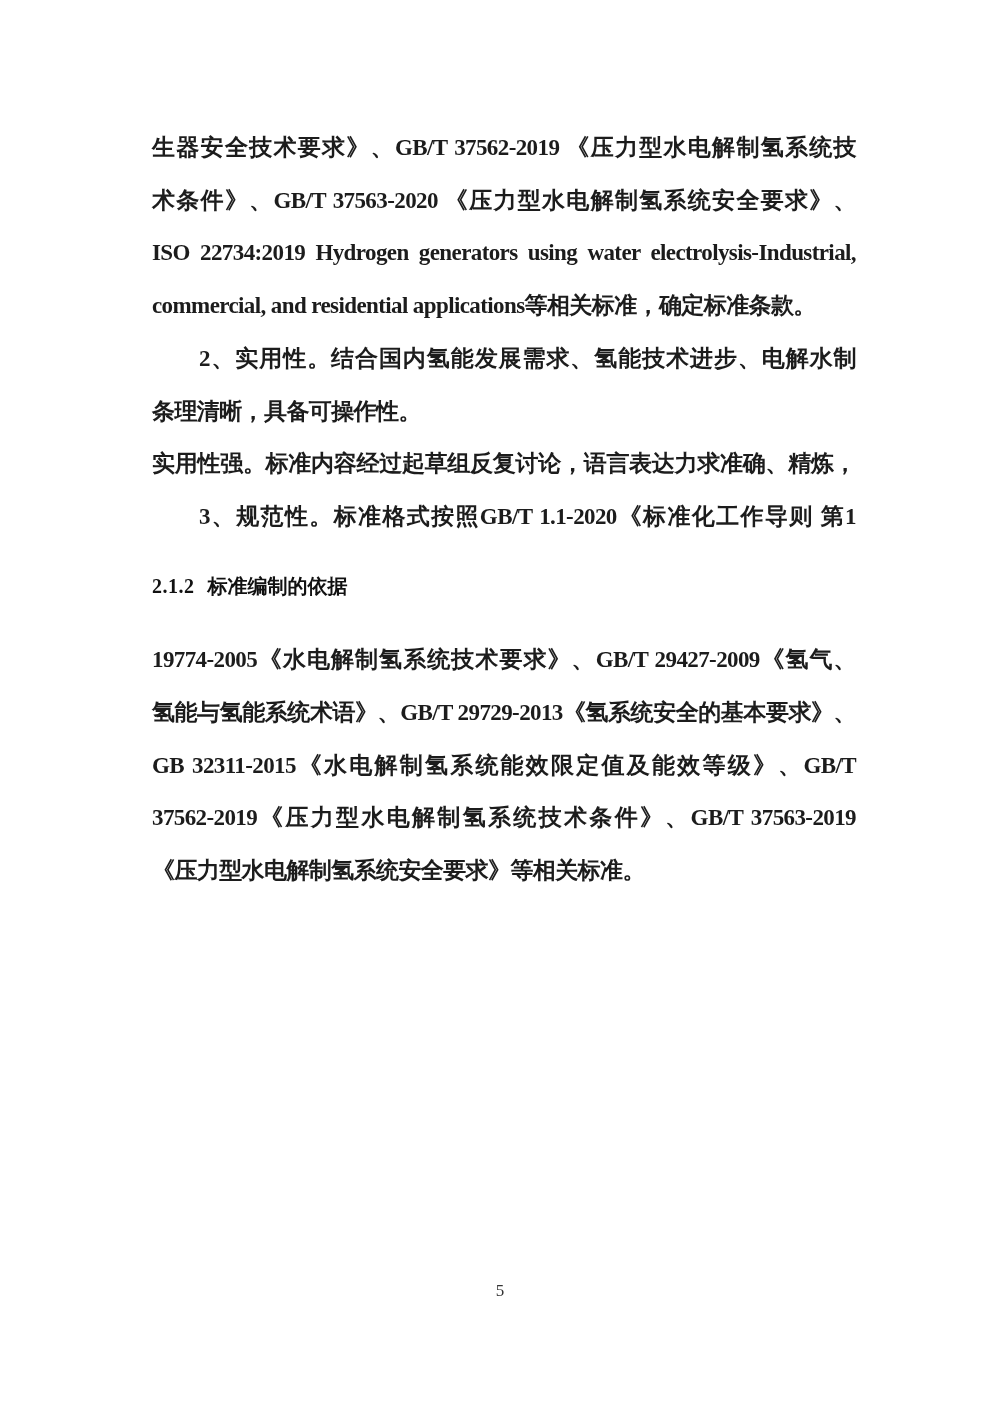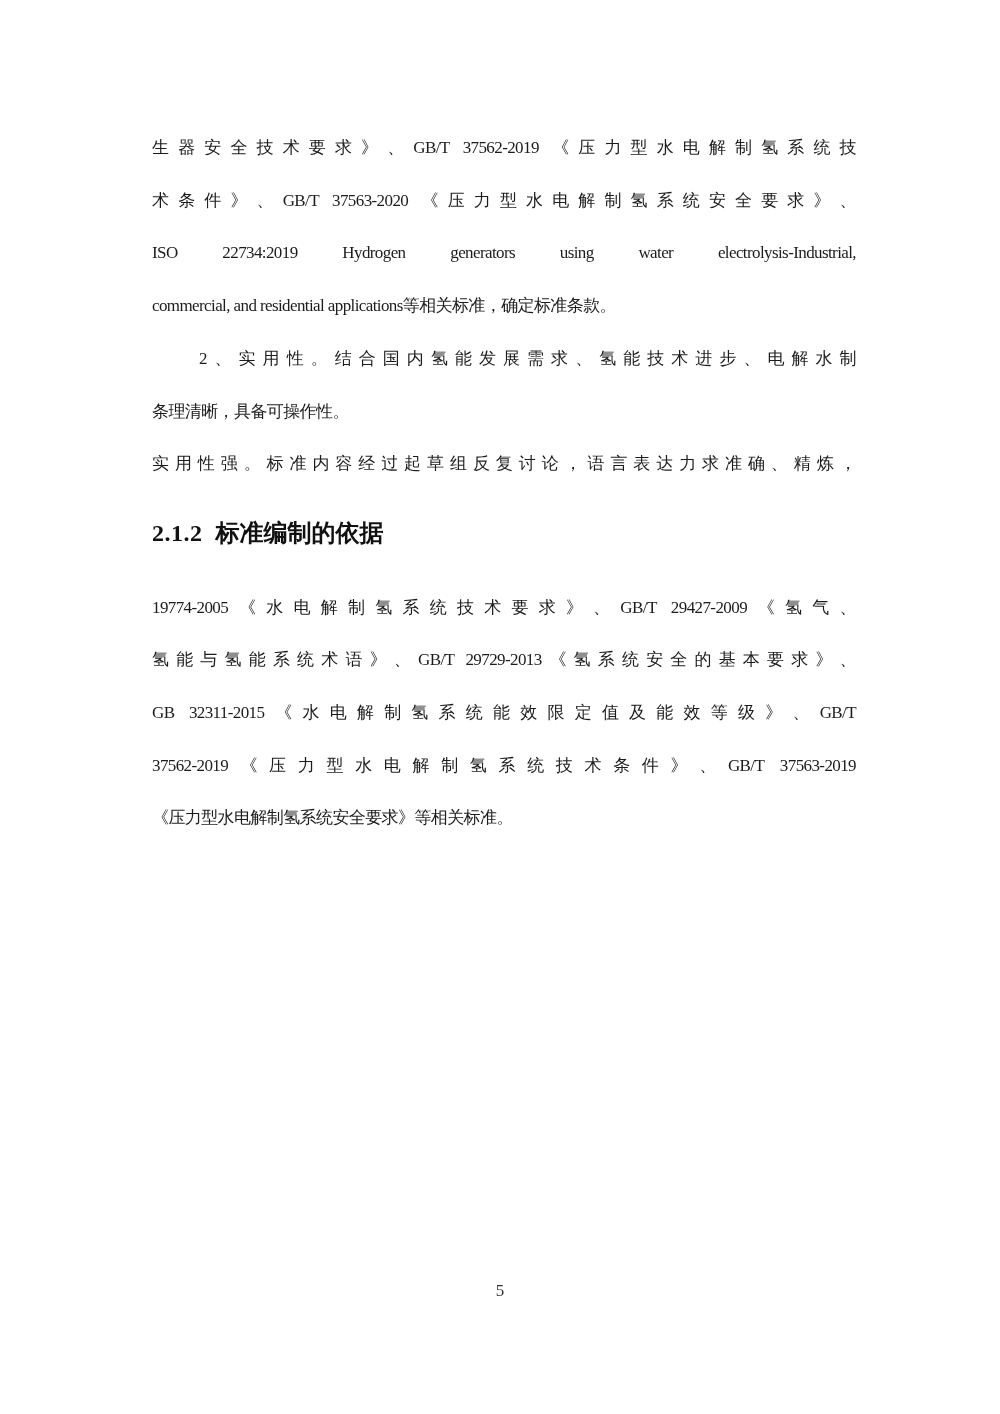--- a/index.html
+++ b/index.html
@@ -19,38 +19,39 @@
     position: absolute;
     left: 152px;
     top: 122px;
     width: 704px;
   }
   .para {
     margin: 0;
     padding: 0;
   }
   .line {
-    font-size: 17px;
+    font-size: 23px;
     line-height: 52.7px;
     letter-spacing: -0.6px;
     white-space: nowrap;
     text-align: left;
+    font-weight: bold;
   }
   .line.just {
     white-space: normal;
     text-align: justify;
     text-align-last: justify;
     text-justify: inter-character;
   }
   .line.indent {
     text-indent: 47px;
   }
   .heading {
     margin: 16px 0 0 0;
-    font-size: 24px;
+    font-size: 20px;
     line-height: 52.7px;
     font-weight: bold;
     letter-spacing: 0;
     color: #111111;
   }
   .heading .h-num {
     margin-right: 13px;
     letter-spacing: 0.5px;
   }
   .para.p4 {
@@ -78,20 +79,21 @@
     <div class="line">commercial, and residential applications等相关标准，确定标准条款。</div>
   </div>
 
   <div class="para p2">
     <div class="line just indent">2、实用性。结合国内氢能发展需求、氢能技术进步、电解水制</div>
     <div class="line">条理清晰，具备可操作性。</div>
     <div class="line just">实用性强。标准内容经过起草组反复讨论，语言表达力求准确、精炼，</div>
   </div>
 
   <div class="para p3">
+    <div class="line just indent">3、规范性。标准格式按照GB/T 1.1-2020《标准化工作导则 第1</div>
   </div>
 
   <h2 class="heading"><span class="h-num">2.1.2</span><span>标准编制的依据</span></h2>
 
   <div class="para p4">
     <div class="line just">19774-2005《水电解制氢系统技术要求》、GB/T 29427-2009《氢气、</div>
     <div class="line just">氢能与氢能系统术语》、GB/T 29729-2013《氢系统安全的基本要求》、</div>
     <div class="line just">GB 32311-2015《水电解制氢系统能效限定值及能效等级》、GB/T</div>
     <div class="line just">37562-2019《压力型水电解制氢系统技术条件》、GB/T 37563-2019</div>
     <div class="line">《压力型水电解制氢系统安全要求》等相关标准。</div>

